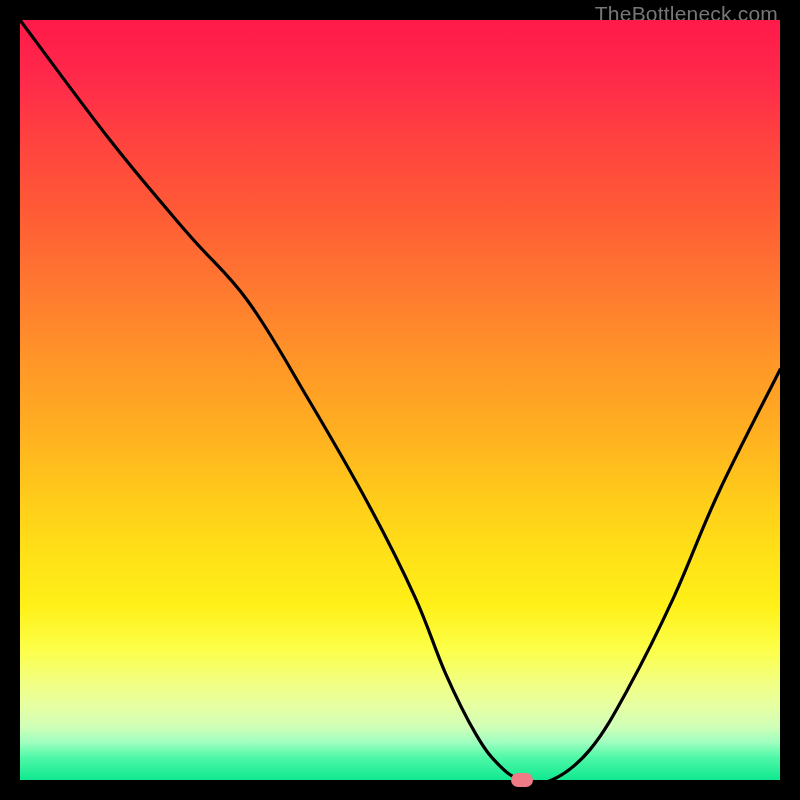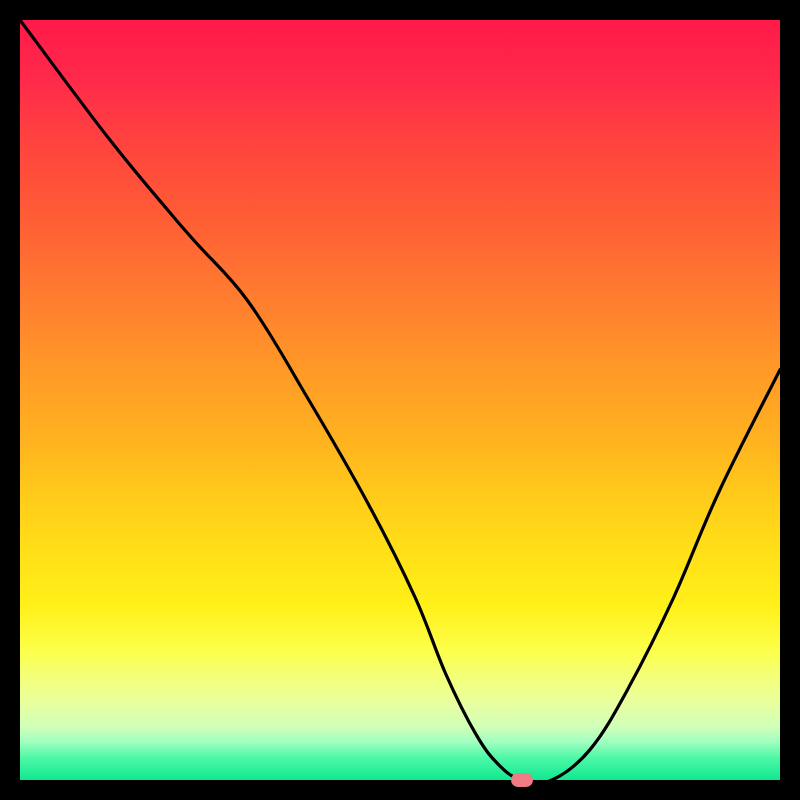--- a/index.html
+++ b/index.html
@@ -65,20 +65,21 @@
     height: 14px;
     background: #ef7b86;
     border-radius: 7px;
   }
 </style>
 </head>
 <body>
 
 <div class="frame">
 
+  <div class="watermark">TheBottleneck.com</div>
 
   <div class="plot-area">
 
     <svg class="curve" viewBox="0 0 760 760" preserveAspectRatio="none">
       <path id="curve-path" fill="none" stroke="#000" stroke-width="3.2" stroke-linejoin="round" stroke-linecap="round" d="M 0.0 0.0 C 16.4 21.9, 61.1 83.3, 91.2 121.6 C 121.3 159.9, 142.6 184.1, 167.2 212.8 C 191.8 241.5, 206.1 251.1, 228.0 281.2 C 249.9 311.3, 266.9 343.1, 288.8 380.0 C 310.7 416.9, 330.4 450.8, 349.6 486.4 C 368.8 522.0, 381.5 547.5, 395.2 577.6 C 408.9 607.7, 414.7 629.0, 425.6 653.6 C 436.5 678.2, 446.4 698.0, 456.0 714.4 C 465.6 730.8, 470.6 736.6, 478.8 744.8 C 487.0 753.0, 492.0 757.3, 501.6 760.0 C 511.2 762.7, 519.7 765.5, 532.0 760.0 C 544.3 754.5, 556.3 746.0, 570.0 729.6 C 583.7 713.2, 593.0 696.2, 608.0 668.8 C 623.0 641.4, 637.2 613.2, 653.6 577.6 C 670.0 542.0, 680.0 512.2, 699.2 471.2 C 718.4 430.2, 749.1 371.5, 760.0 349.6"></path>
     </svg>
 
     <div class="marker" id="marker" style="left: 490.6px; top: 753px; background: rgb(239, 123, 134);"></div>
   </div>
 

